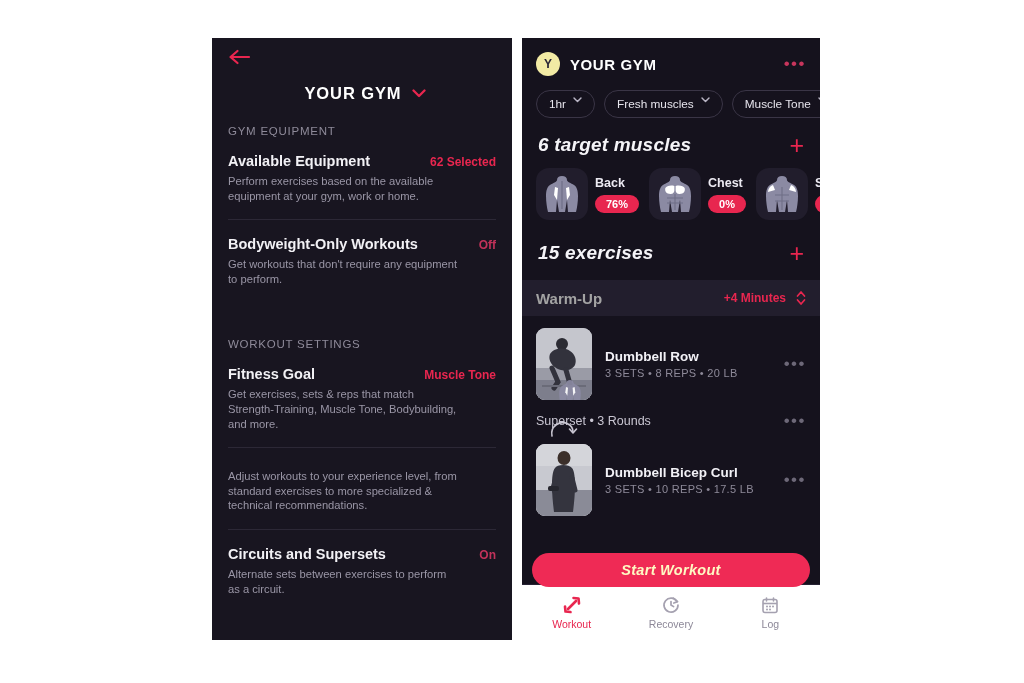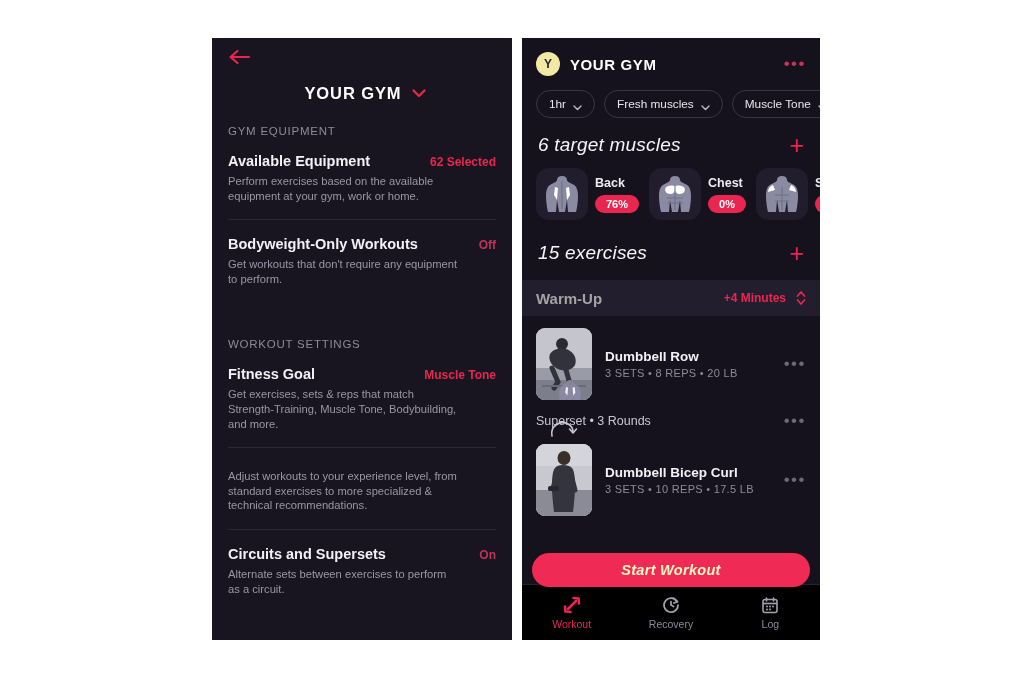--- a/index.html
+++ b/index.html
@@ -80,33 +80,33 @@
     color: #ffffff; font-size: 15px; font-weight: bold; letter-spacing: 0.6px;
     flex: 1;
   }
   .dots { color: #c8355c; font-size: 17px; letter-spacing: 1.5px; line-height: 10px; }
   .dots.grey { color: #6d6878; }
 
   .pill-row {
     display: flex; gap: 9px; padding: 12px 0 0 14px; flex-wrap: nowrap;
   }
   .pill {
-    display: flex; align-items: flex-end; gap: 7px;
+    display: flex; align-items: flex-start; gap: 7px;
     border: 1px solid #3a3546; border-radius: 20px;
     padding: 6px 12px; color: #e6e4ec; font-size: 11.8px;
     white-space: nowrap; flex: none; background: transparent;
   }
   .pill .cd { width: 9px; height: 6px; display:block; flex:none; }
 
   .big-head {
     display: flex; align-items: center; justify-content: space-between;
     padding: 16px 16px 0 16px;
   }
   .big-head h2 {
-    color: #f5f4f8; font-size: 19px; font-weight: normal; font-style: italic;
+    color: #f5f4f8; font-size: 19px; font-weight: bold; font-style: italic;
     letter-spacing: 0.2px;
   }
   .plus { color: #e8264f; font-size: 25px; line-height: 20px; font-weight: 300; }
 
   .muscle-row {
     display: flex; gap: 10px; padding: 12px 0 0 14px; flex-wrap: nowrap;
   }
   .muscle-card {
     display: flex; align-items: center; gap: 7px; flex: none;
   }
@@ -157,21 +157,21 @@
   .start-btn {
     position: absolute; left: 532px; top: 553px; width: 278px; height: 34px;
     background: #ef2a55; border-radius: 17px;
     display: flex; align-items: center; justify-content: center;
     color: #fef9c3; font-size: 14.5px; font-weight: bold; font-style: italic;
     letter-spacing: 0.3px;
   }
 
   .tabbar {
     position: absolute; left: 0; bottom: 0; width: 298px; height: 56px;
-    background: #000000; border-top: 1px solid #272234;
+    background: #ffffff; border-top: 1px solid #272234;
     display: flex; align-items: center;
   }
   .tab {
     flex: 1; display: flex; flex-direction: column; align-items: center; gap: 3px;
   }
   .tab-label { font-size: 10.5px; color: #8d8898; }
   .tab.active .tab-label { color: #e8264f; }
   .tab svg { display: block; }
 </style>
 </head>

